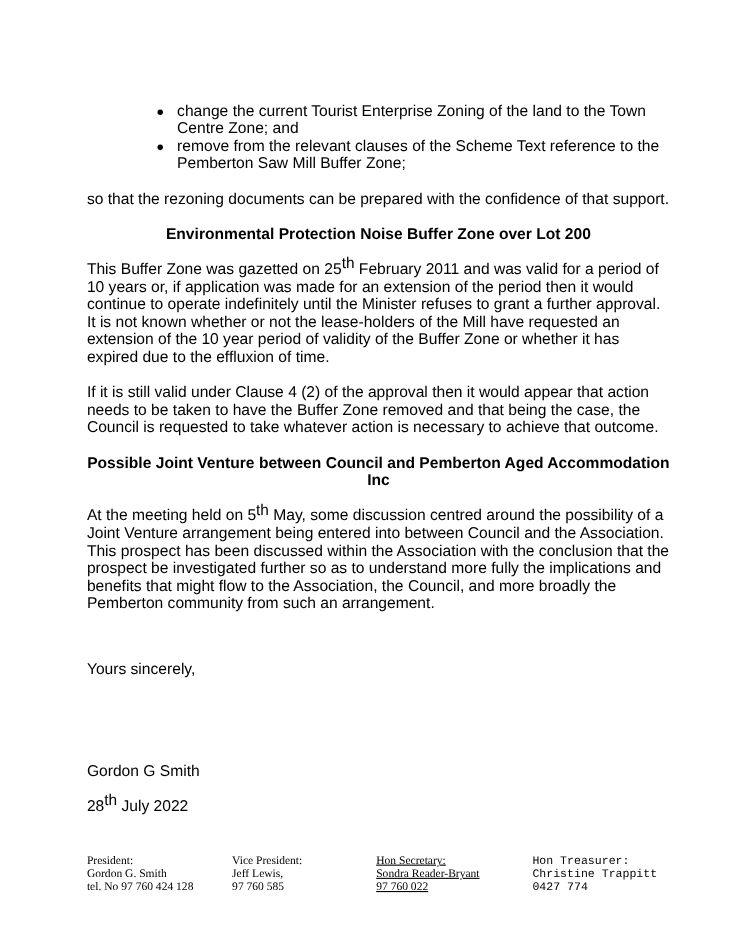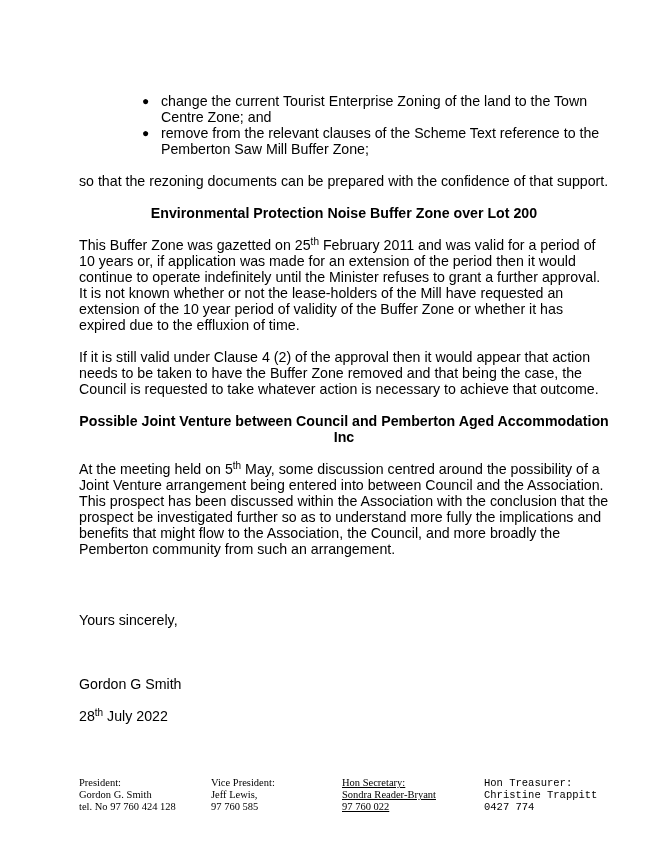--- a/index.html
+++ b/index.html
@@ -42,26 +42,26 @@
     p {
       margin: 0;
     }
     .para { margin-top: 16px; }
     .heading {
       font-weight: bold;
       margin-top: 16px;
       text-align: center;
     }
     sup {
-      font-size: 10px;
+      font-size: 14px;
       line-height: 0;
       vertical-align: 5px;
     }
-    .gap-big { margin-top: 55px; }
-    .gap-sig { margin-top: 48px; }
+    .gap-big { margin-top: 44px; }
+    .gap-sig { margin-top: 76px; }
     .footer {
       position: absolute;
       left: 79px;
       top: 763px;
       width: 560px;
       font-family: "Liberation Serif", serif;
       font-size: 10.5px;
       line-height: 12px;
     }
     .footer .col {

